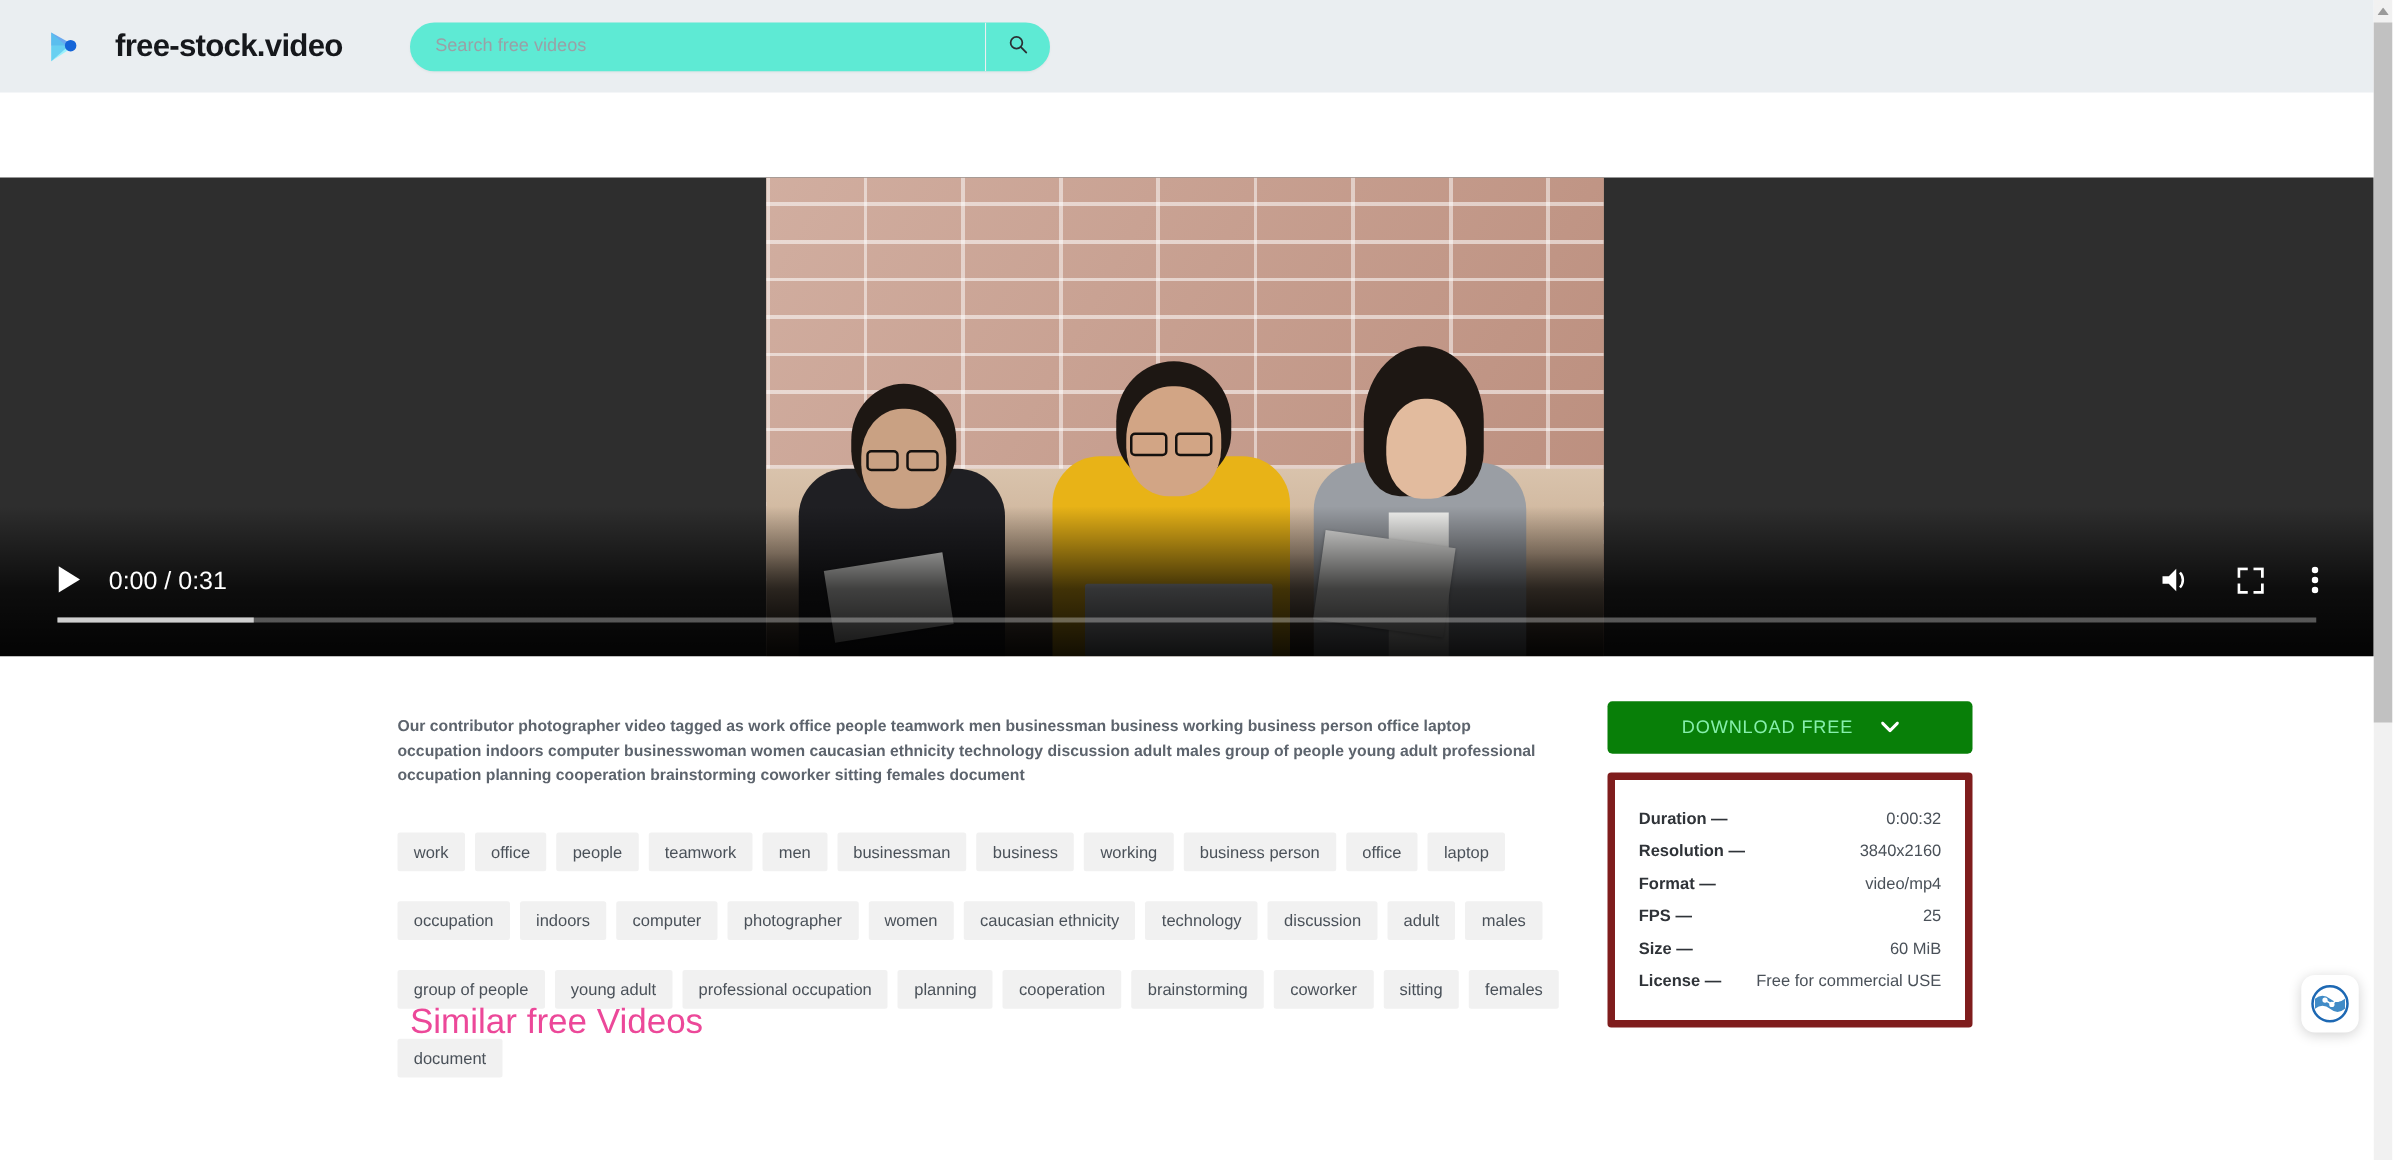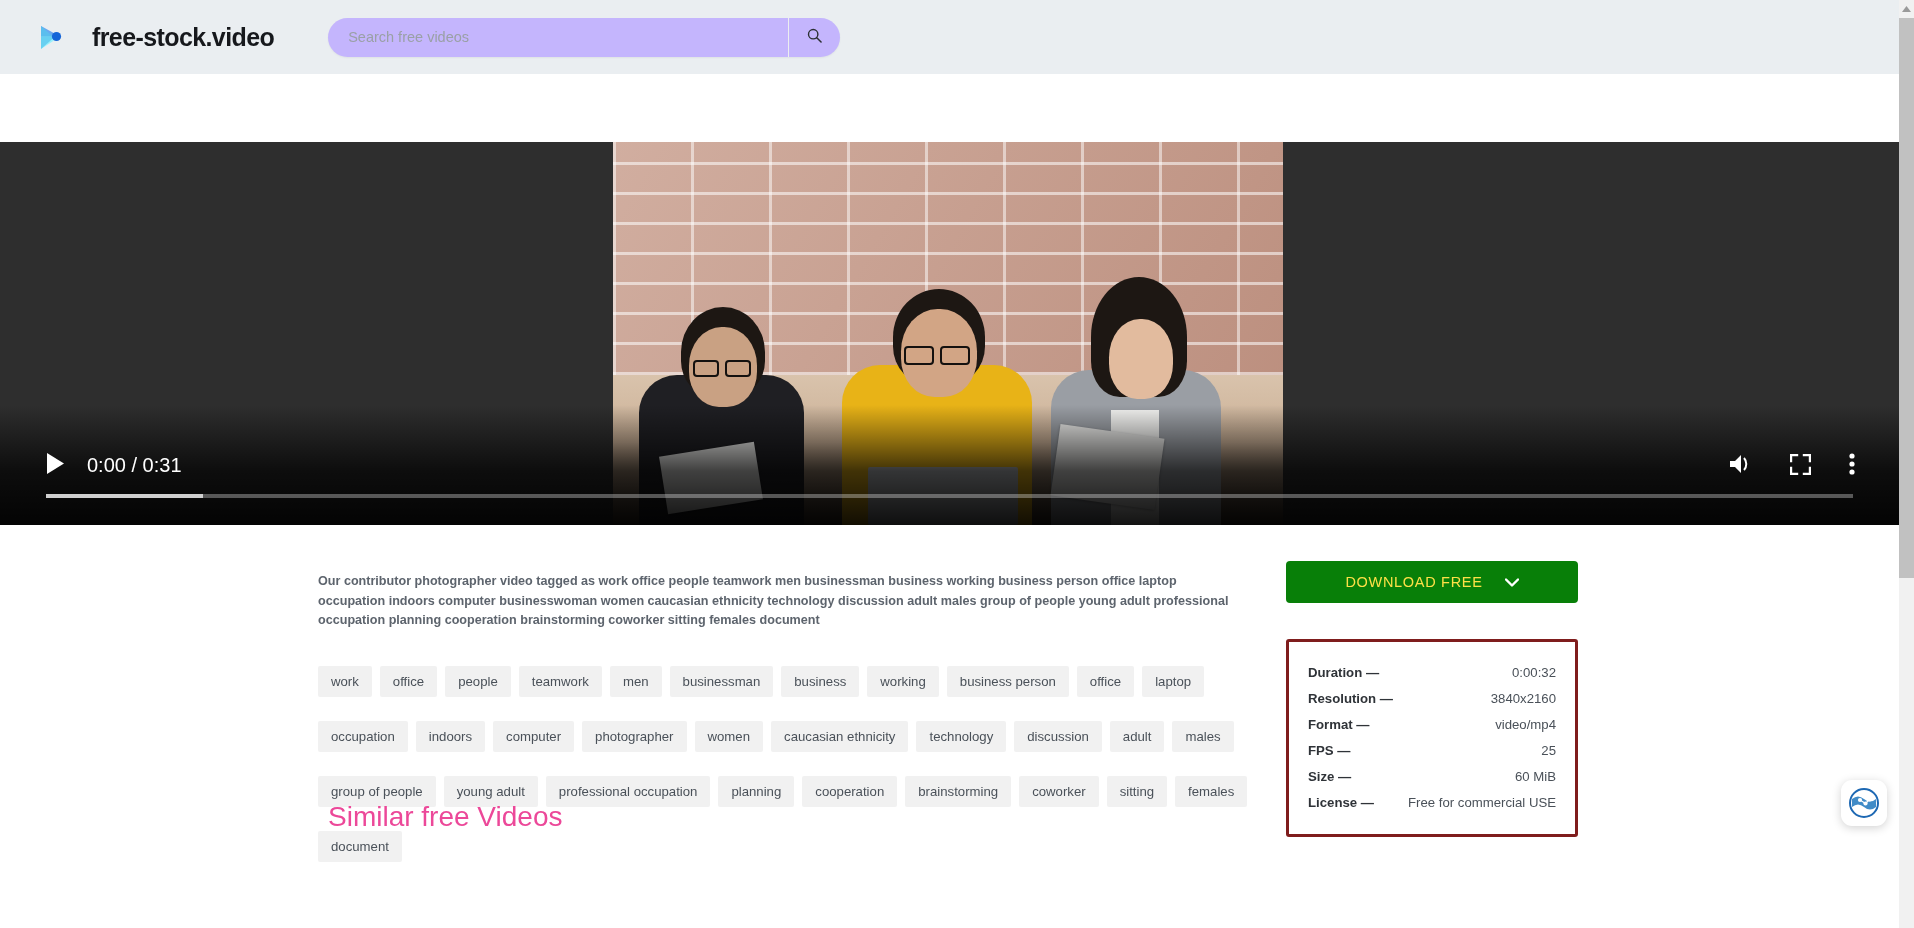--- a/index.html
+++ b/index.html
@@ -23,21 +23,21 @@
     margin-left: 36px; cursor: pointer;
   }
   .logo-mark { width: 31px; height: 31px; position: relative; }
   .logo-text {
     font-size: 25px; font-weight: bold; color: #16181c;
     letter-spacing: -0.6px;
   }
   .search-box {
     margin-left: 54px;
     width: 512px; height: 39px;
-    background: #c4b5fd;
+    background: #5eead4;
     border-radius: 20px;
     display: flex; align-items: center;
     box-shadow: 0 1px 2px rgba(0,0,0,.05);
     justify-content: center;
   }
   .search-input {
     flex: 1; height: 100%;
     border: none; outline: none; background: transparent;
     font-family: "Liberation Sans", sans-serif;
     font-size: 14.5px; color: #444;
@@ -152,31 +152,31 @@
     padding: 8px 13px;
     border-radius: 2px;
     cursor: pointer; white-space: nowrap; margin-top: 17px;
   }
 
   .col-right {
     position: absolute; left: 1286px; top: 36px; width: 292px;
   }
   .dl-btn {
     width: 292px; height: 42px;
-    background: #087f08; color: #fde047;
+    background: #087f08; color: #86efac;
     border: none; border-radius: 4px;
     font-family: "Liberation Sans", sans-serif;
     font-size: 14.5px; letter-spacing: .7px;
     cursor: pointer;
     display: flex; align-items: center; justify-content: center; gap: 22px;
   }
   .info-card {
-    margin-top: 36px;
+    margin-top: 15px;
     width: 292px;
-    border: 3px solid #7f1d1d;
+    border: 6px solid #7f1d1d;
     border-radius: 3px;
     background: #fff;
     padding: 17px 19px 19px 19px;
   }
   .info-row {
     display: flex; justify-content: space-between; align-items: baseline;
     padding: 5.5px 0;
     font-size: 13.2px;
   }
   .info-key { color: #2f3338; font-weight: bold; }

